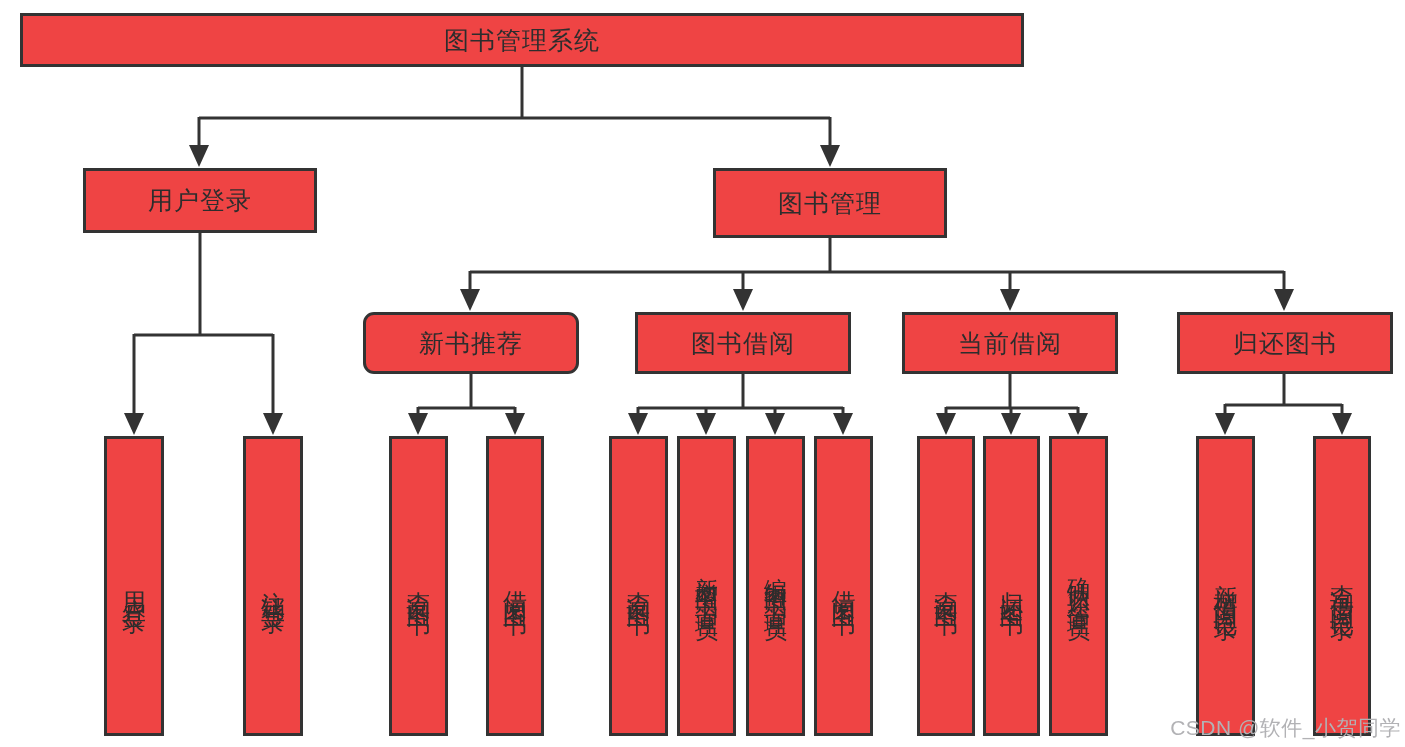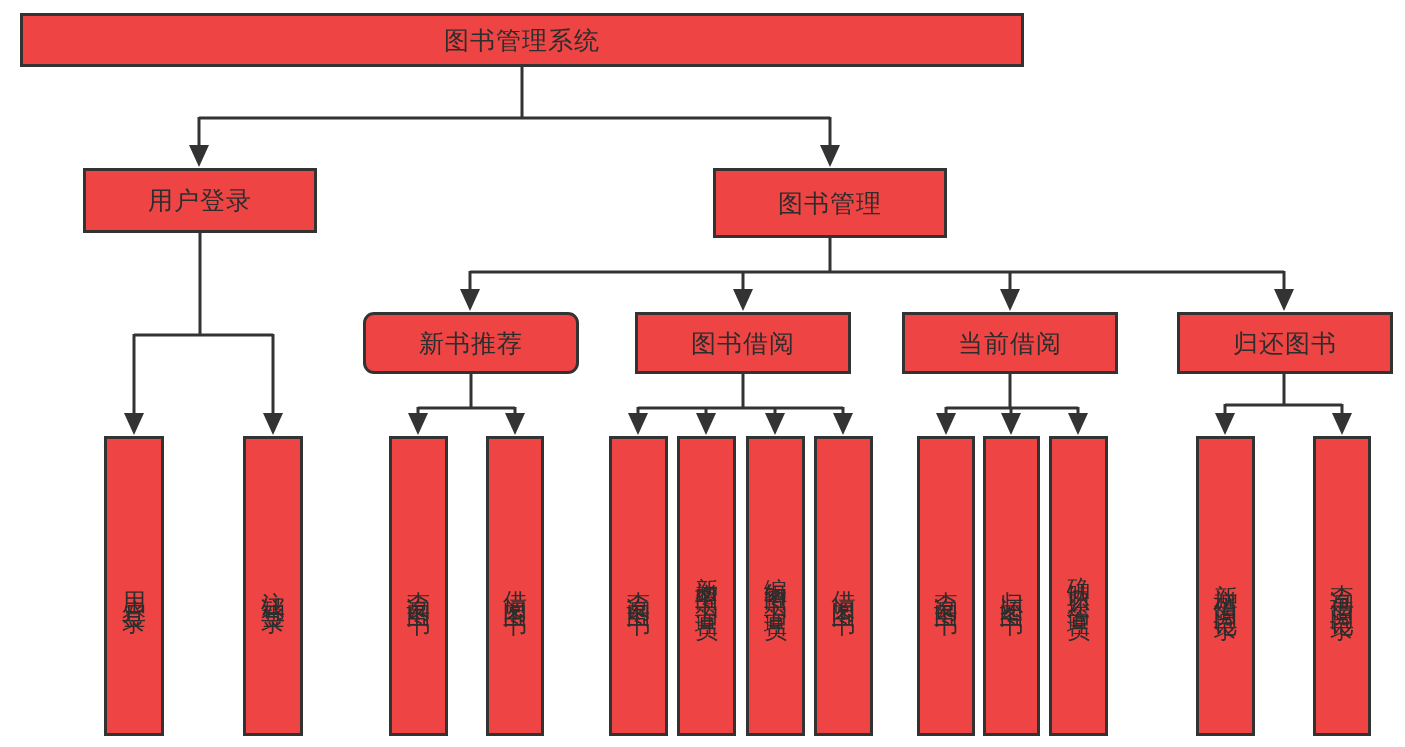--- a/index.html
+++ b/index.html
@@ -187,14 +187,15 @@
     <span class="v-label">确认归还（管理员）</span>
   </div>
 
   <div class="node v-node" style="left:1196px; top:436px; width:59px; height:300px;">
     <span class="v-label">新增借阅记录</span>
   </div>
   <div class="node v-node" style="left:1313px; top:436px; width:58px; height:300px;">
     <span class="v-label">查询借阅记录</span>
   </div>
 
+  <div id="watermark">CSDN @软件_小贺同学</div>
 
 </div>
 
 </body></html>

